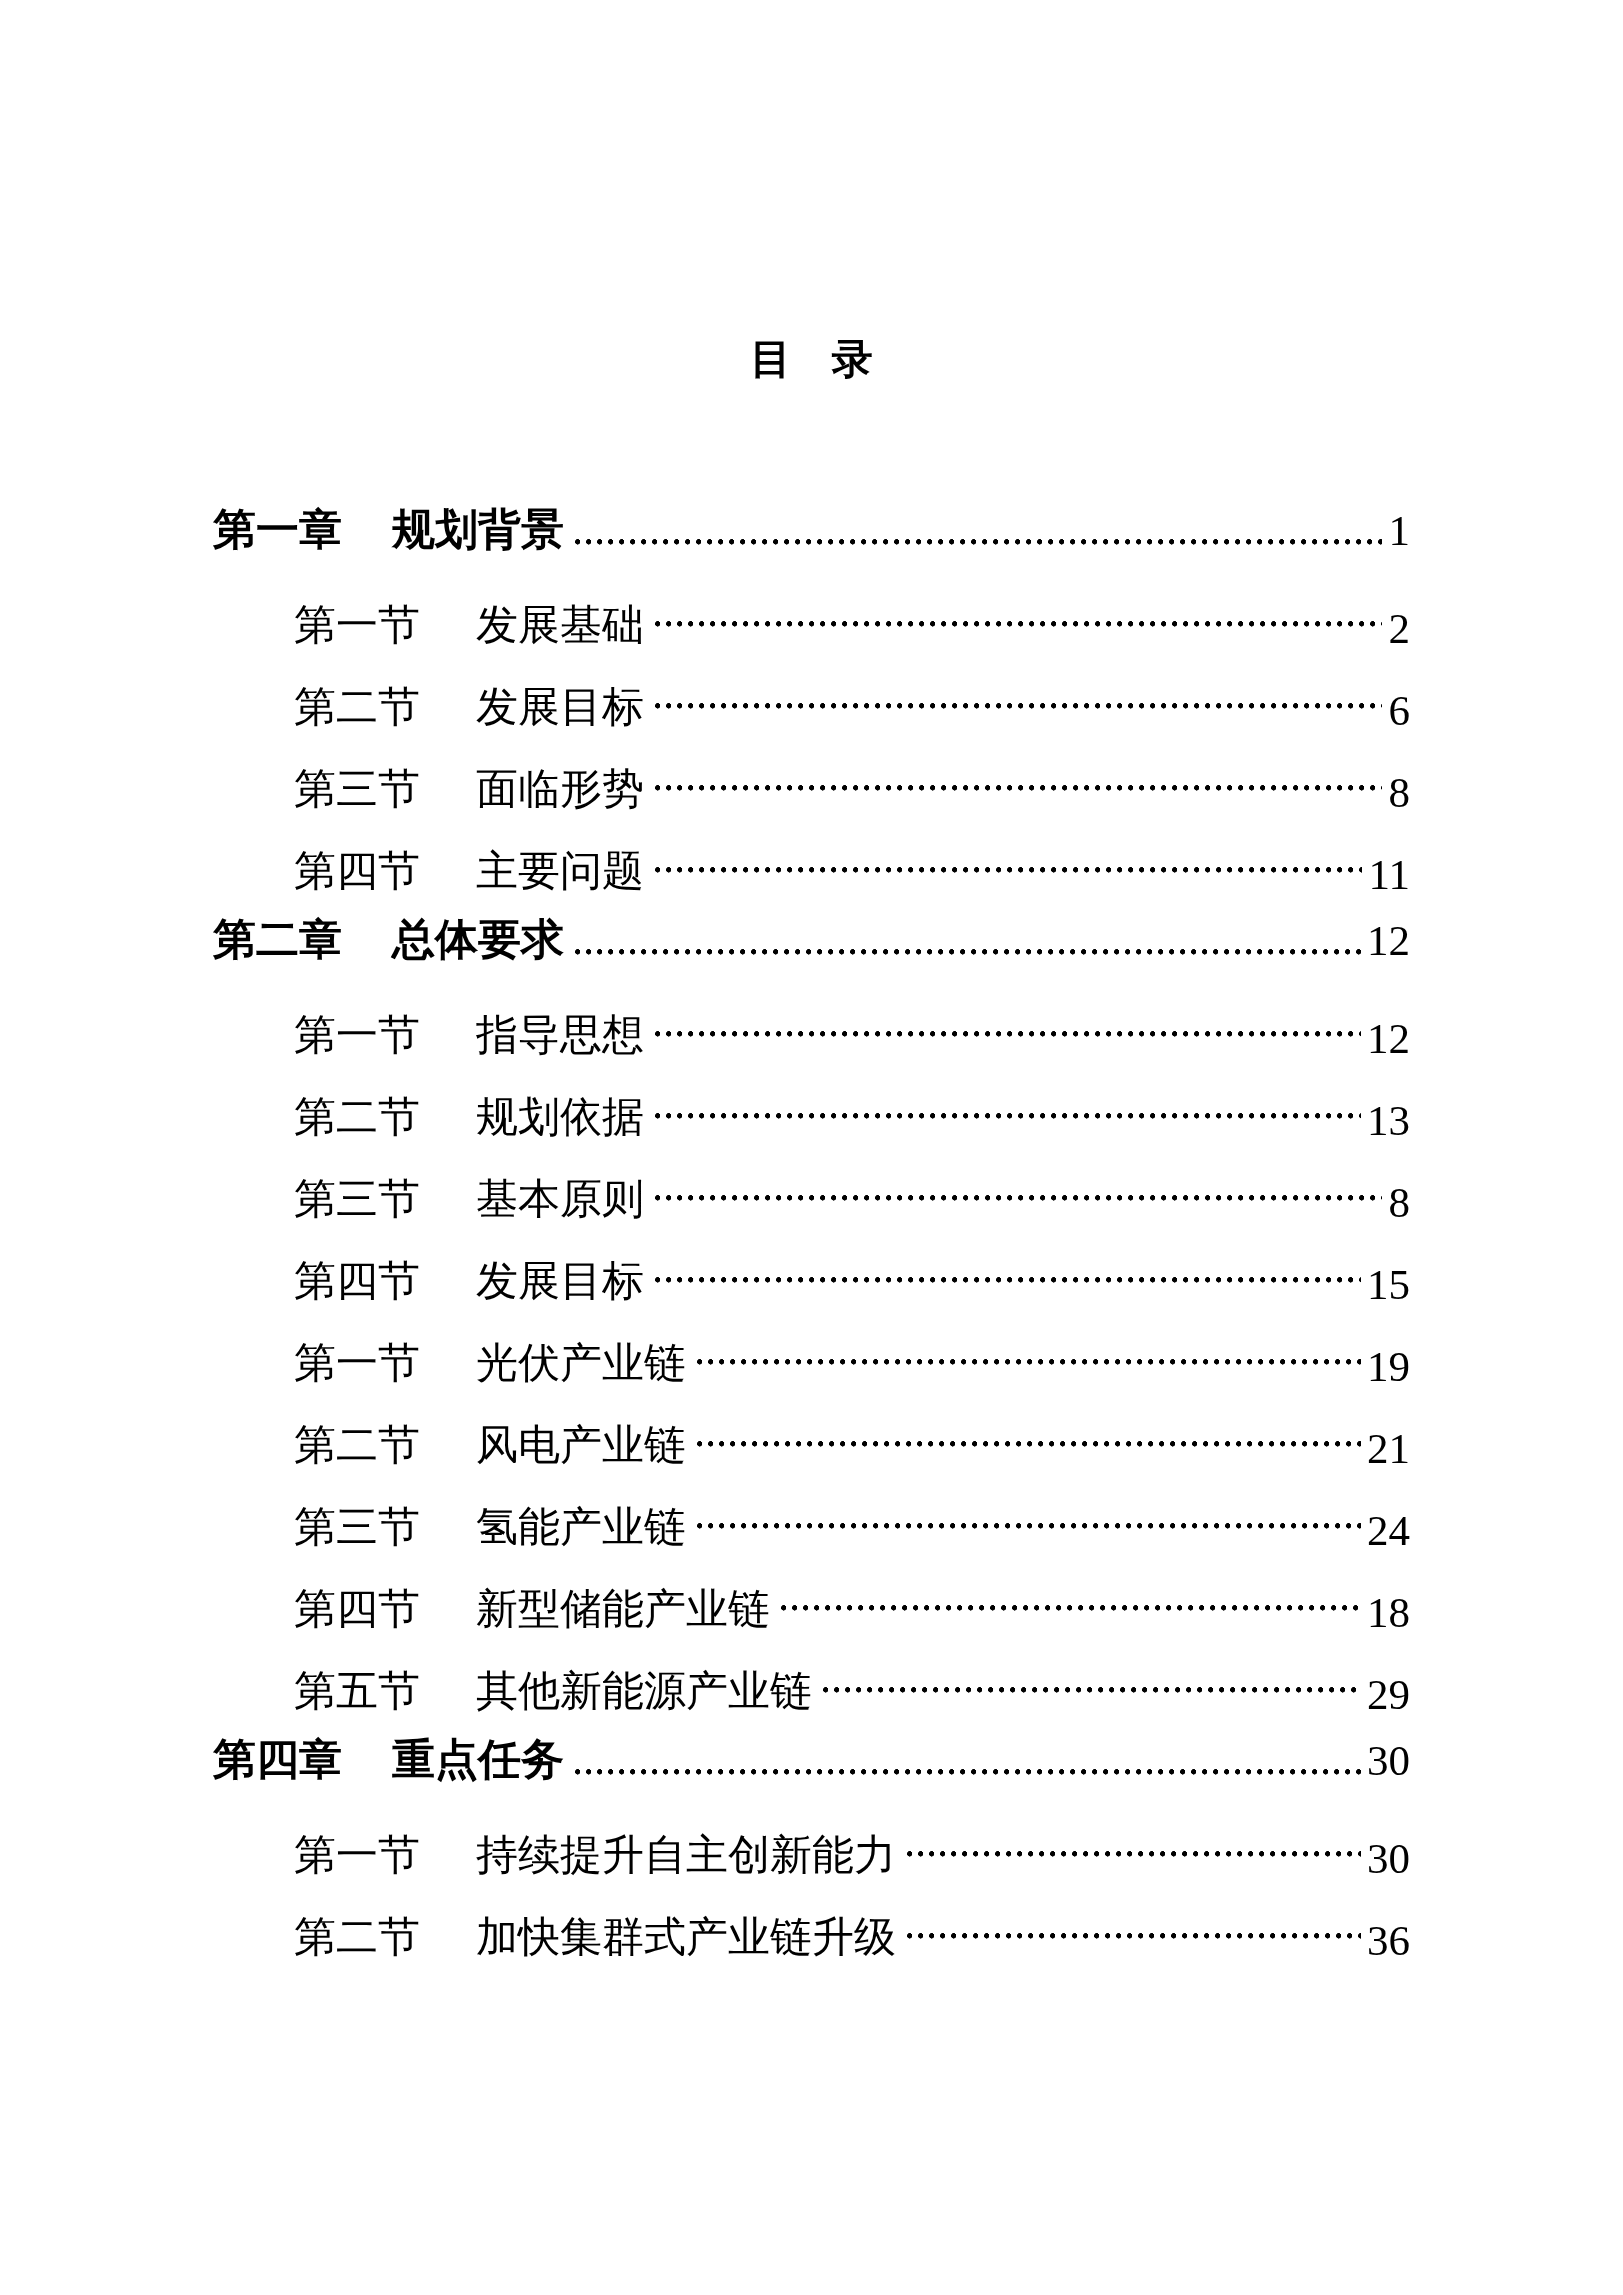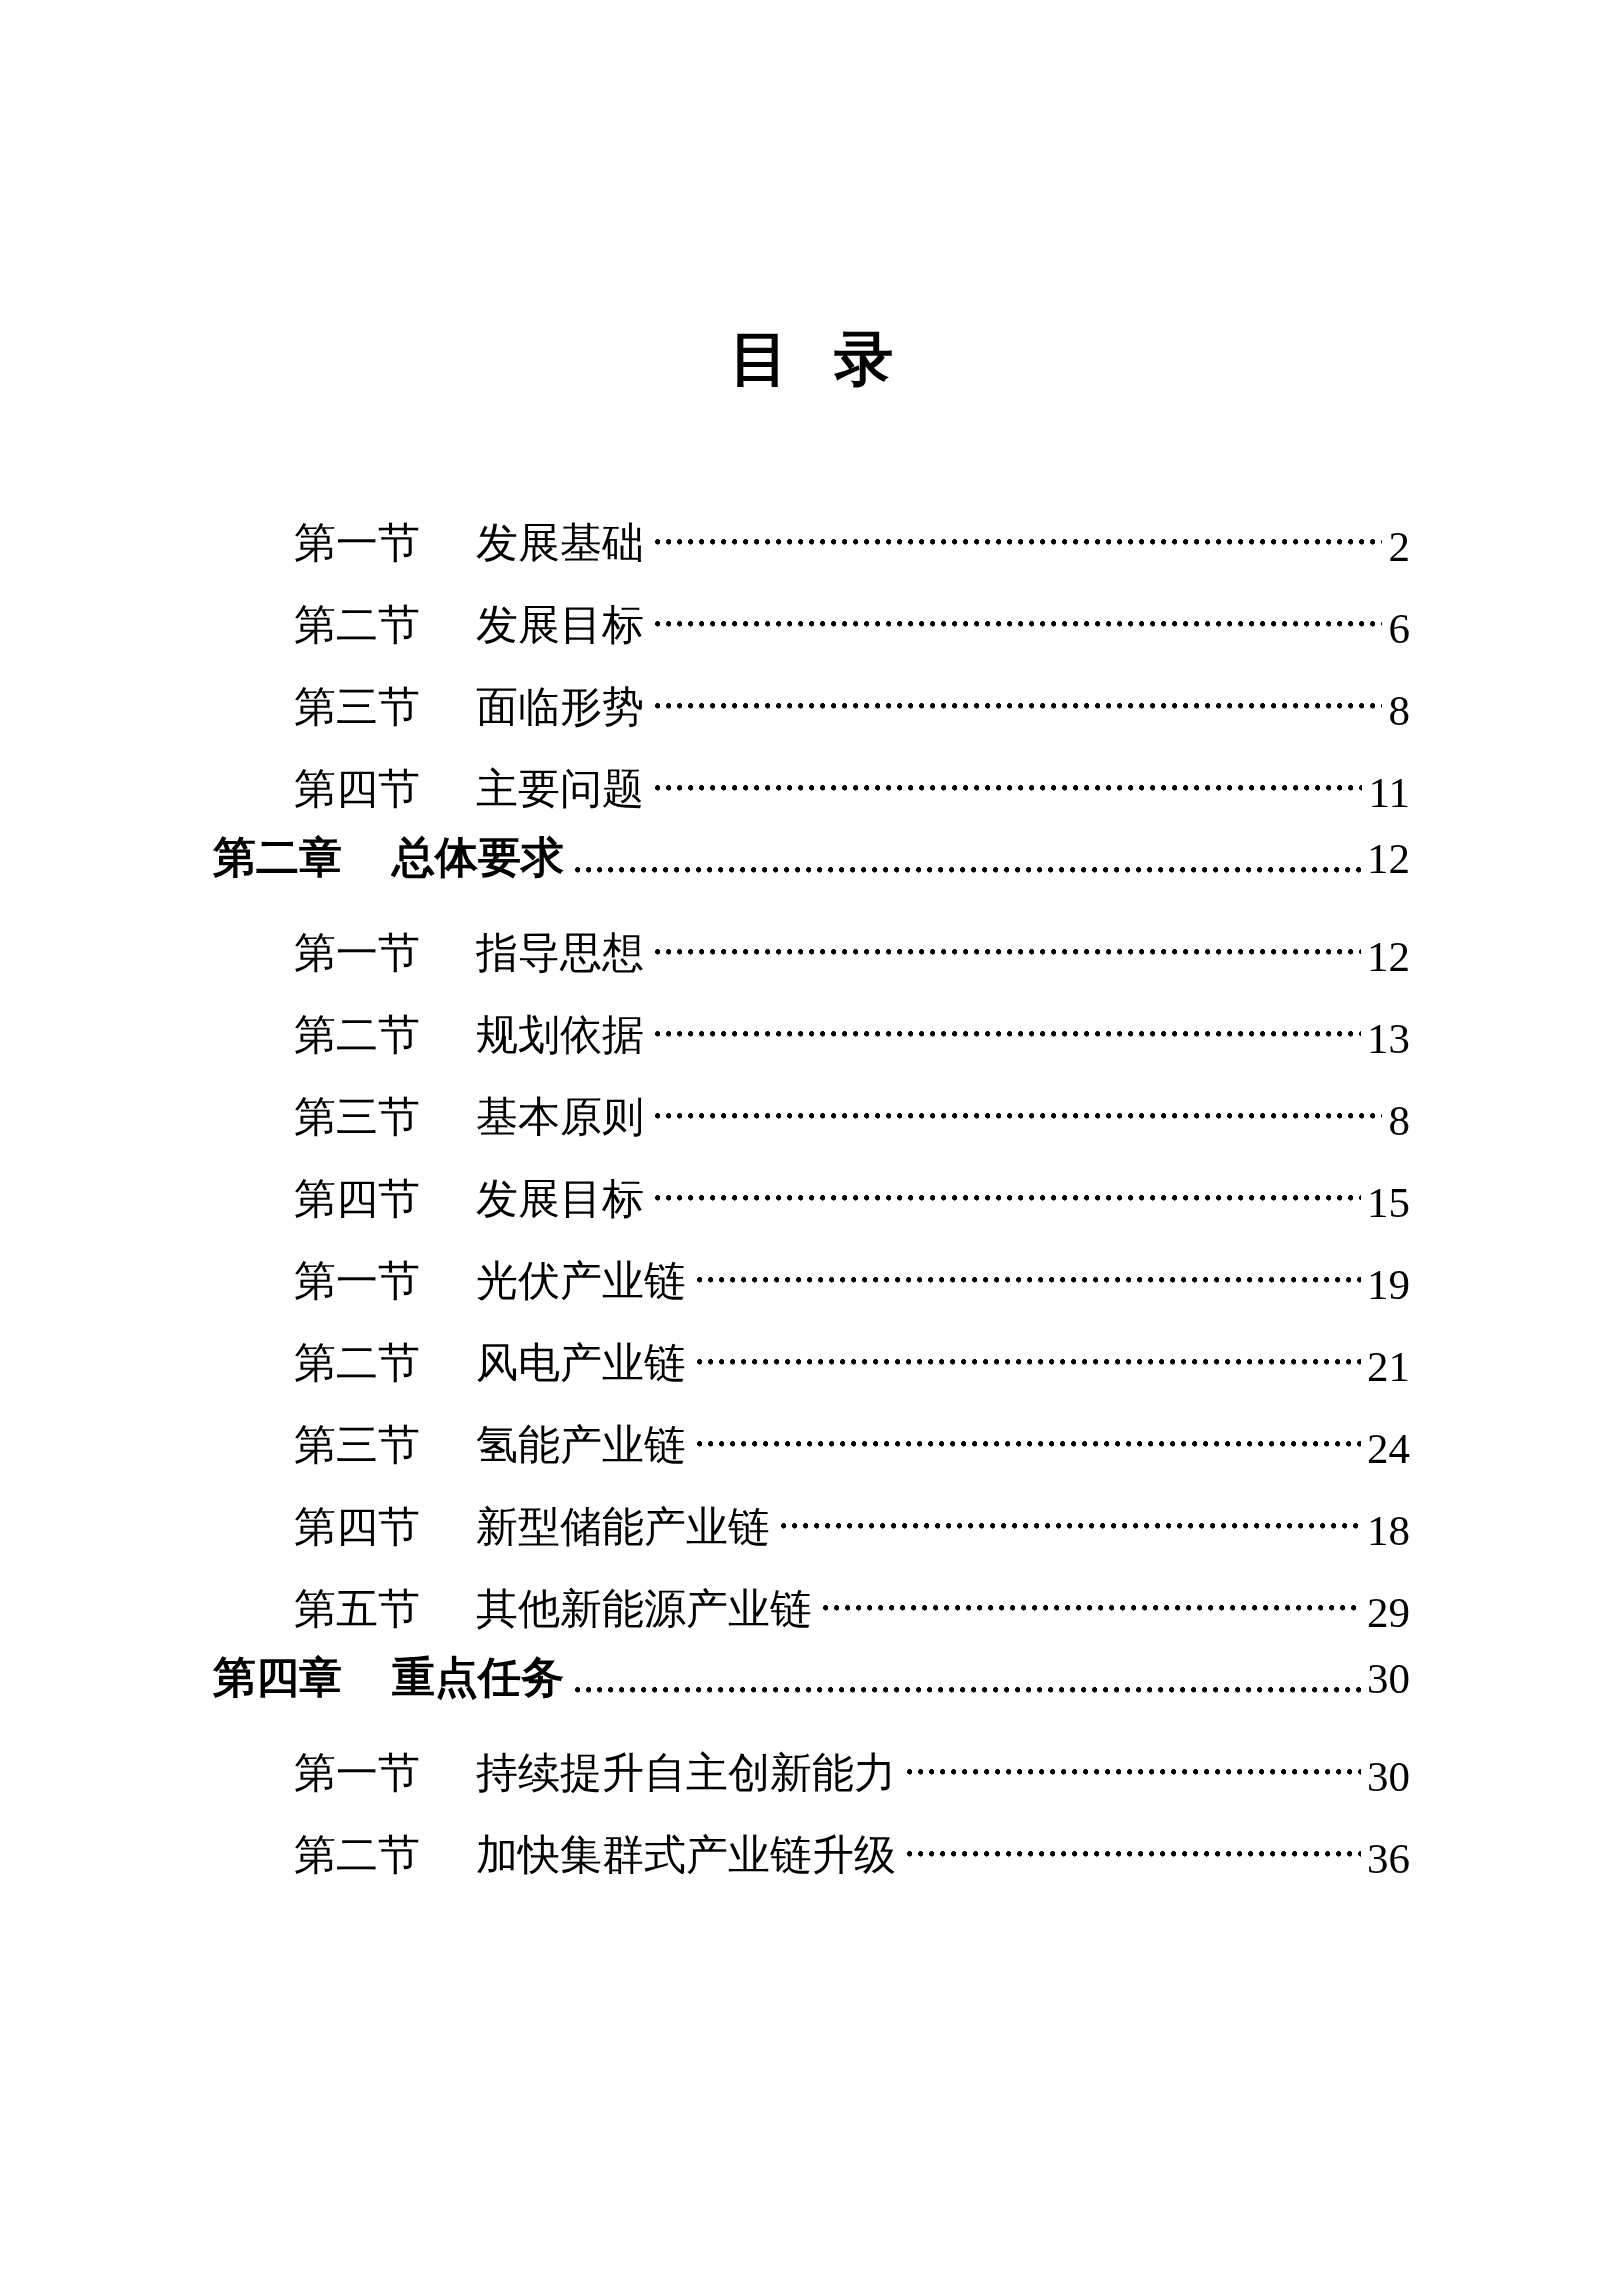--- a/index.html
+++ b/index.html
@@ -14,21 +14,21 @@
     background: #ffffff;
     color: #000000;
     overflow: hidden;
   }
   .doc-title {
     margin: 0;
     padding-top: 331px;
     text-align: center;
     font-family: "Liberation Sans", sans-serif;
     font-weight: 700;
-    font-size: 59px;
+    font-size: 41px;
     line-height: 56px;
     word-spacing: 29px;
     color: #000000;
   }
   .toc {
     margin: 102px 213px 0 213px;
   }
   .row {
     display: flex;
     align-items: center;
@@ -67,20 +67,26 @@
     font-size: 43px;
     text-align: right;
   }
 </style>
 </head>
 <body>
 
 <div class="page">
   <h1 class="doc-title">目 录</h1>
   <div class="toc">
+      <div class="row chapter">
+        <span class="num">第一章</span>
+        <span class="label">规划背景</span>
+        <span class="leader"></span>
+        <span class="pagenum">1</span>
+      </div>
       <div class="row section">
         <span class="num">第一节</span>
         <span class="label">发展基础</span>
         <span class="leader"></span>
         <span class="pagenum">2</span>
       </div>
       <div class="row section">
         <span class="num">第二节</span>
         <span class="label">发展目标</span>
         <span class="leader"></span>

